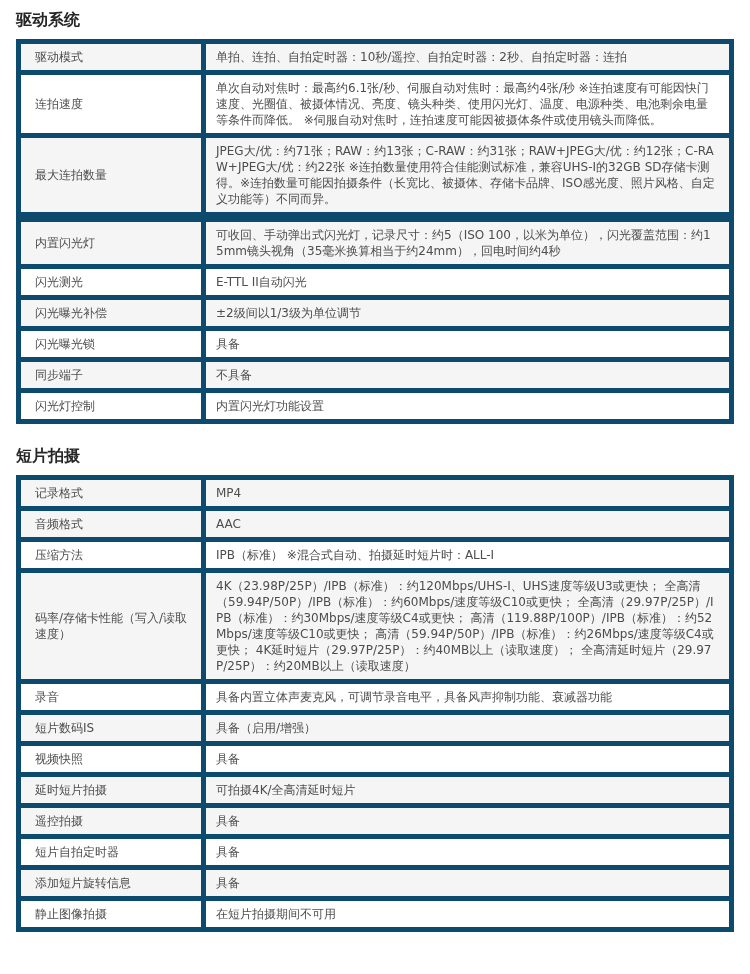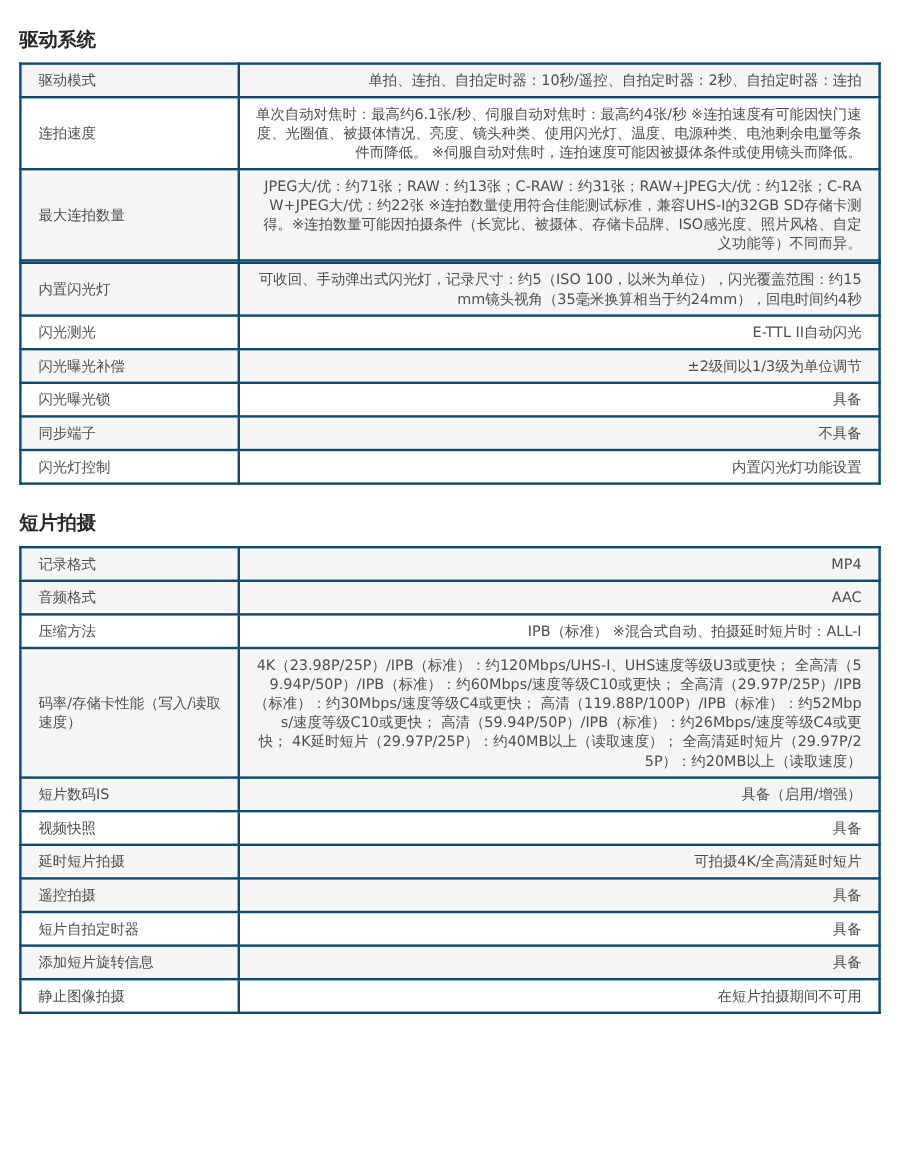--- a/index.html
+++ b/index.html
@@ -20,42 +20,41 @@
     width: 750px;
   }
   .section-title {
     font-size: 16px;
     font-weight: 700;
     color: #262626;
     line-height: 20px;
     margin: 22px 0 9px 0;
   }
   .section-title:first-child {
-    margin-top: 17px;
+    margin-top: 4px;
   }
   table.spec-table {
     width: 718px;
     border-collapse: collapse;
     table-layout: fixed;
     font-size: 12px;
     line-height: 16px;
     color: #4d4d4d;
   }
   table.spec-table td {
-    border: 2px solid #0c4a6e;
+    border: 5px solid #0c4a6e;
     vertical-align: middle;
     word-break: break-all;
   }
   td.cell-label {
     width: 162px;
     padding: 5px 4px 5px 14px;
   }
   td.cell-value {
     padding: 5px 14px 5px 10px;
-    text-align: right;
   }
   tr.row-odd  { background: #f5f5f5; }
   tr.row-even { background: #ffffff; }
 </style>
 </head>
 <body>
 
 <div class="page">
     <div class="section-title">驱动系统</div>
     <table class="spec-table">
@@ -114,20 +113,24 @@
           <td class="cell-value">AAC</td>
         </tr>
         <tr class="row-even">
           <td class="cell-label">压缩方法</td>
           <td class="cell-value">IPB（标准） ※混合式自动、拍摄延时短片时：ALL-I</td>
         </tr>
         <tr class="row-odd">
           <td class="cell-label">码率/存储卡性能（写入/读取速度）</td>
           <td class="cell-value">4K（23.98P/25P）/IPB（标准）：约120Mbps/UHS-I、UHS速度等级U3或更快； 全高清（59.94P/50P）/IPB（标准）：约60Mbps/速度等级C10或更快； 全高清（29.97P/25P）/IPB（标准）：约30Mbps/速度等级C4或更快； 高清（119.88P/100P）/IPB（标准）：约52Mbps/速度等级C10或更快； 高清（59.94P/50P）/IPB（标准）：约26Mbps/速度等级C4或更快； 4K延时短片（29.97P/25P）：约40MB以上（读取速度）； 全高清延时短片（29.97P/25P）：约20MB以上（读取速度）</td>
         </tr>
+        <tr class="row-even">
+          <td class="cell-label">录音</td>
+          <td class="cell-value">具备内置立体声麦克风，可调节录音电平，具备风声抑制功能、衰减器功能</td>
+        </tr>
         <tr class="row-odd">
           <td class="cell-label">短片数码IS</td>
           <td class="cell-value">具备（启用/增强）</td>
         </tr>
         <tr class="row-even">
           <td class="cell-label">视频快照</td>
           <td class="cell-value">具备</td>
         </tr>
         <tr class="row-odd">
           <td class="cell-label">延时短片拍摄</td>

